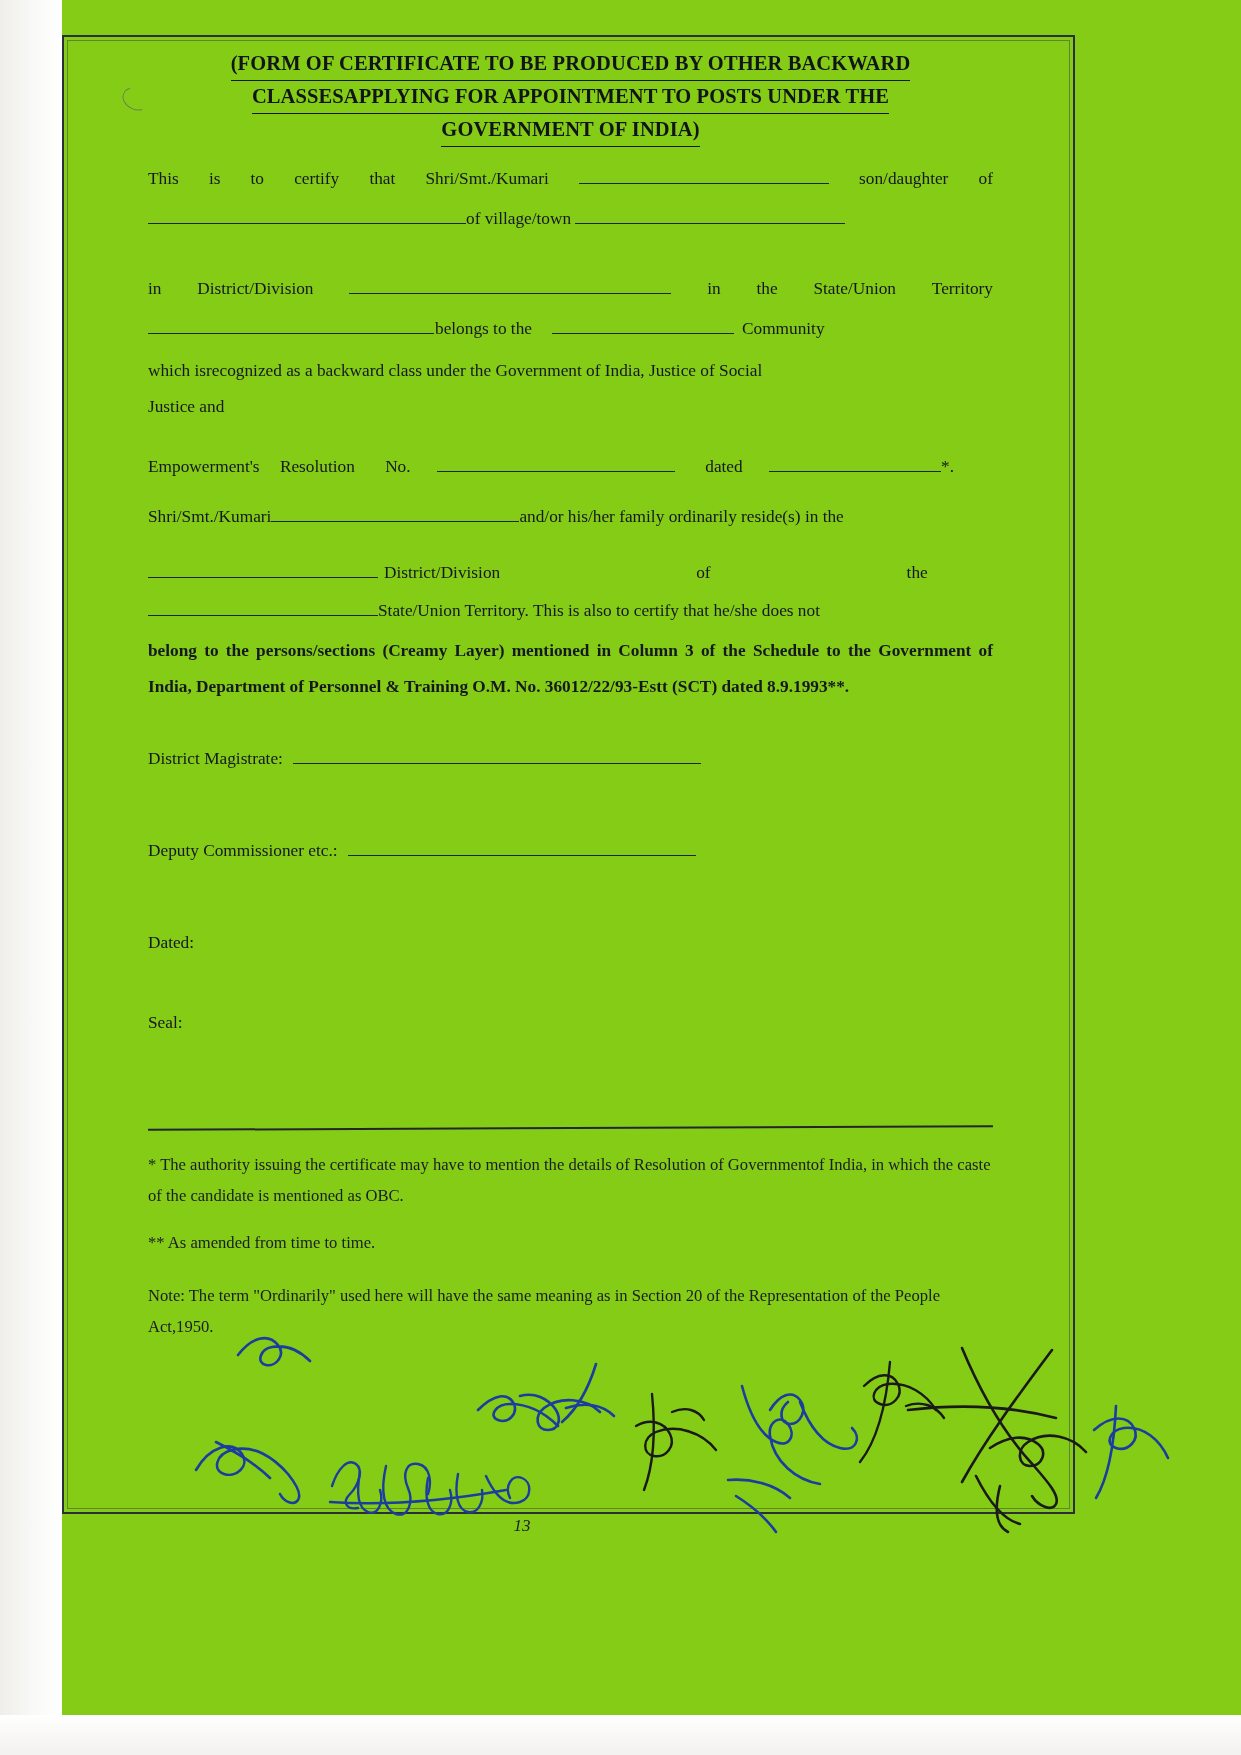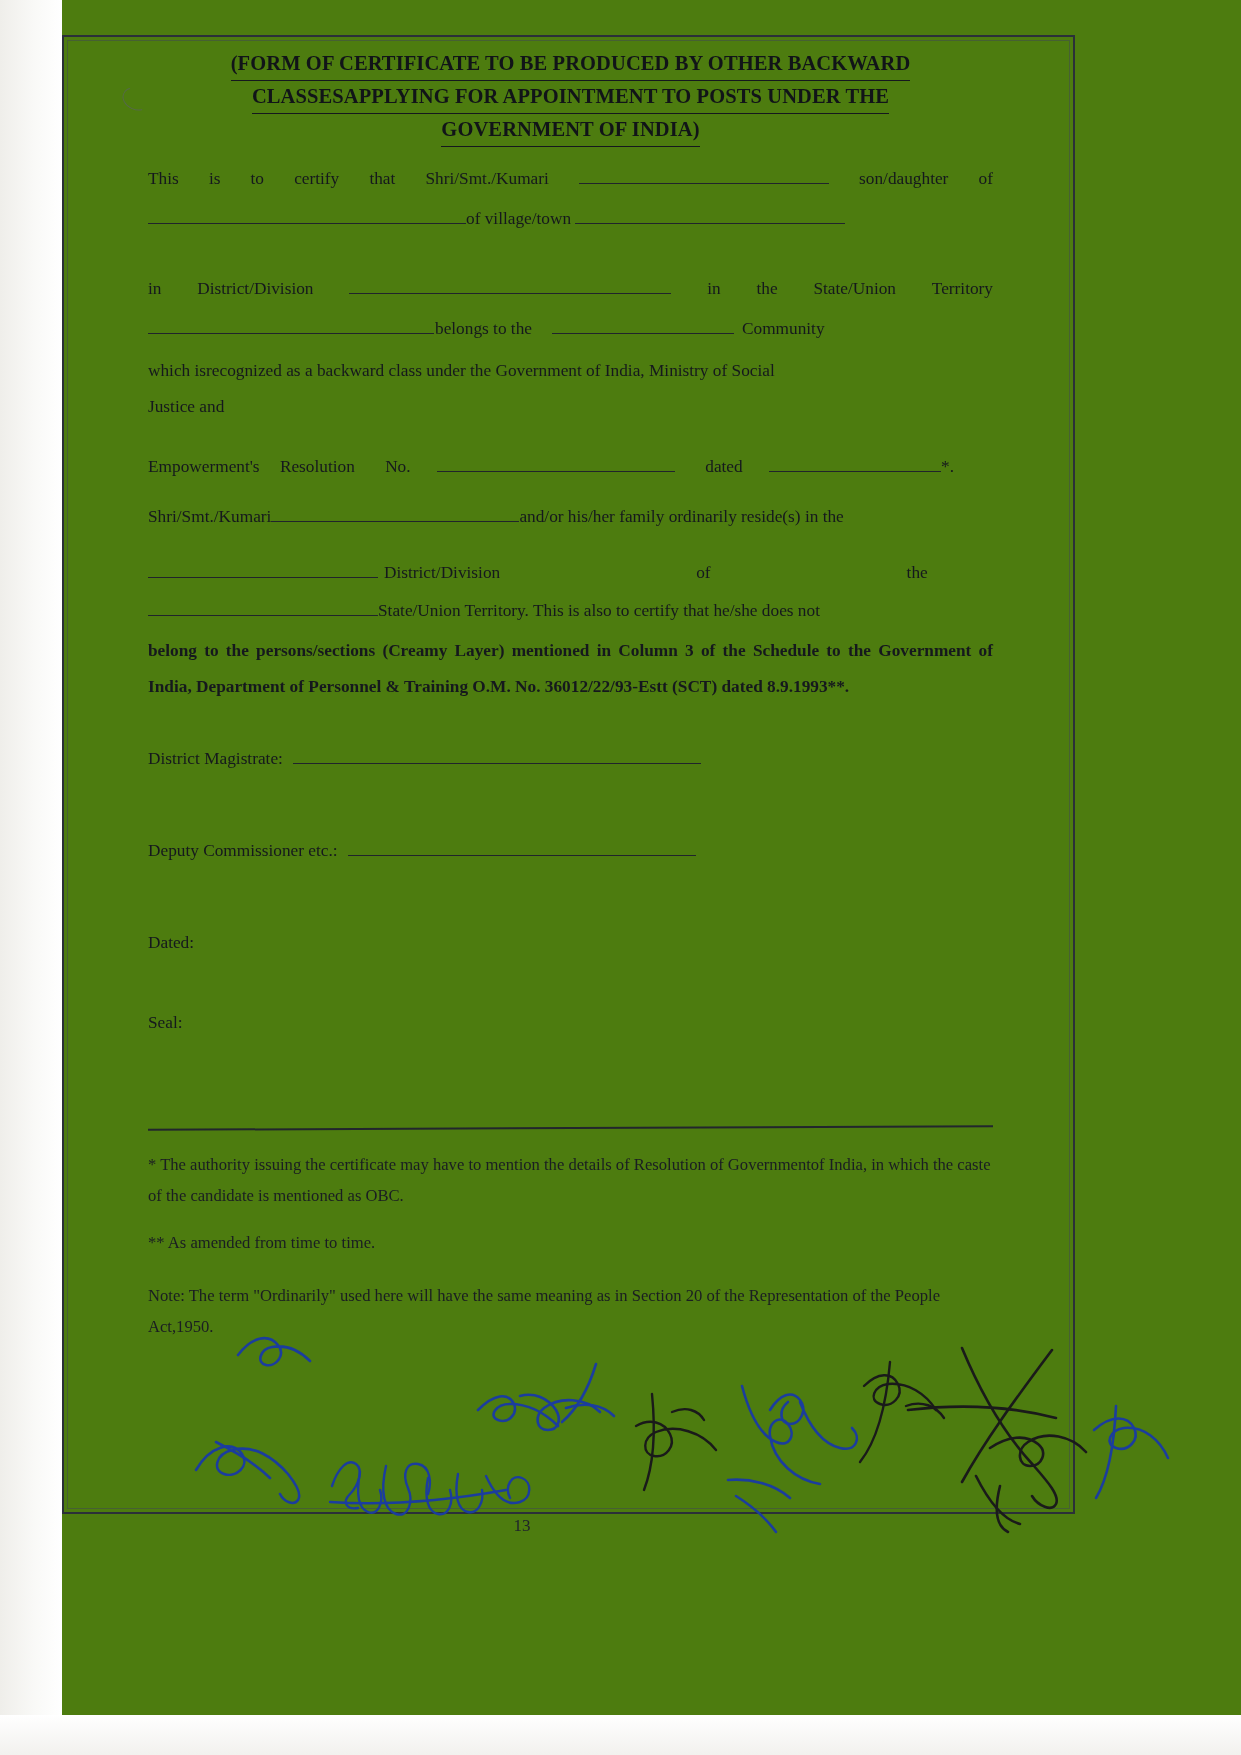--- a/index.html
+++ b/index.html
@@ -4,21 +4,21 @@
 <style>
   html, body {
     margin: 0;
     padding: 0;
     background: #ffffff;
   }
   .page {
     position: relative;
     width: 1241px;
     height: 1755px;
-    background: #4d7c0f;
+    background: #84cc16;
     overflow: hidden;
     font-family: "Liberation Serif", "DejaVu Serif", serif;
     color: #15181d;
   }
 
   
   .scan-edge-left {
     position: absolute;
     left: 0; top: 0;
     width: 62px; height: 1755px;
@@ -139,20 +139,21 @@
 
   .page-number {
     position: absolute;
     left: 0;
     top: 1516px;
     width: 1044px;
     text-align: center;
     font-size: 17px;
     color: #20242b;
     font-family: "Liberation Serif", "DejaVu Serif", serif;
+    font-style: italic;
   }
 
   
   .signatures {
     position: absolute;
     left: 0;
     top: 1290px;
     width: 1241px;
     height: 290px;
     pointer-events: none;
@@ -219,21 +220,21 @@
         <span>in</span>
         <span>the</span>
         <span>State/Union</span>
         <span>Territory</span>
       </div>
 
       <div class="row" style="line-height:44px;">
         <span class="fill" style="width:286px;"></span><span style="margin-left:1px;">belongs  to  the</span><span class="fill" style="width:182px; margin-left:20px;"></span><span style="margin-left:8px;">Community</span>
       </div>
 
-      <div class="para" style="margin-top:2px; white-space:nowrap;">which isrecognized as a backward class under the Government of India, Ministry of Social</div>
+      <div class="para" style="margin-top:2px; white-space:nowrap;">which isrecognized as a backward class under the Government of India, Justice of Social</div>
 
       <div class="para">Justice and</div>
 
       <div class="gap-24"></div>
 
       <div class="row">
         <span>Empowerment's</span>
         <span style="margin-left:16px;">Resolution</span>
         <span style="margin-left:26px;">No.</span>
         <span class="fill" style="width:238px; margin-left:22px;"></span>

